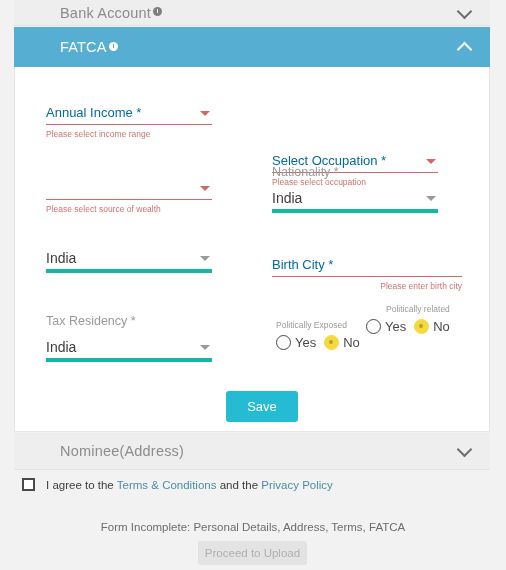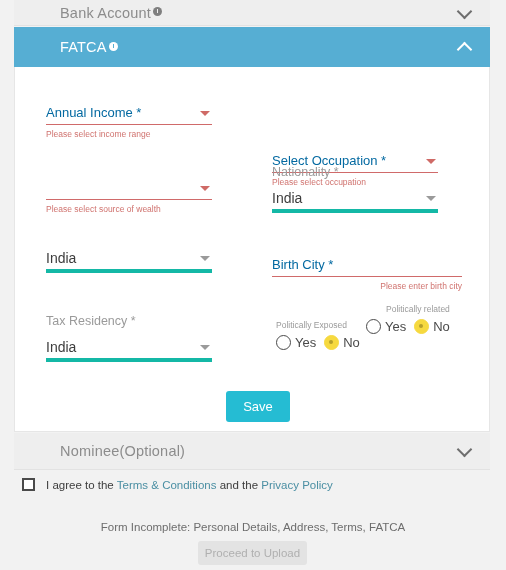--- a/index.html
+++ b/index.html
@@ -210,21 +210,21 @@
   .radio-text {
     font-size: 13px;
     color: #4a4a4a;
   }
 
   
   #save-button {
     position: absolute;
     left: 226px;
     top: 391px;
-    width: 64px;
+    width: 72px;
     height: 31px;
     background: #25bcd3;
     border: none;
     border-radius: 3px;
     color: #ffffff;
     font-size: 13px;
     font-family: "Liberation Sans", sans-serif;
     cursor: pointer;
     padding: 0;
   }
@@ -374,21 +374,21 @@
     <div class="radio-opt">
       <span class="radio-dot selected"></span>
       <span class="radio-text">No</span>
     </div>
   </div>
 </div>
 
 <button id="save-button">Save</button>
 
 <div id="nominee-head" class="accordion-head acc-collapsed">
-  <span class="acc-title">Nominee(Optional)</span>
+  <span class="acc-title">Nominee(Address)</span>
   <span class="chev down grey"></span>
 </div>
 
 <div id="consent-row">
   <span id="consent-checkbox"></span>
   <span class="consent-text"><span>I agree to the </span><a class="consent-link" href="#">Terms &amp; Conditions</a><span> and the </span><a class="consent-link" href="#">Privacy Policy</a></span>
 </div>
 
 <div id="form-status">Form Incomplete: Personal Details, Address, Terms, FATCA</div>
 <button id="proceed-button" disabled="">Proceed to Upload</button>

